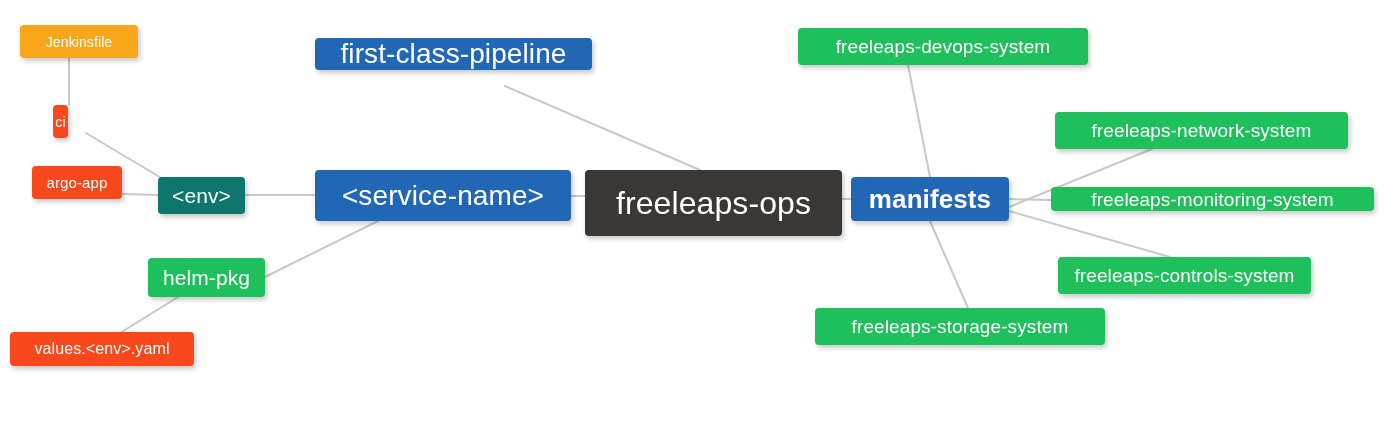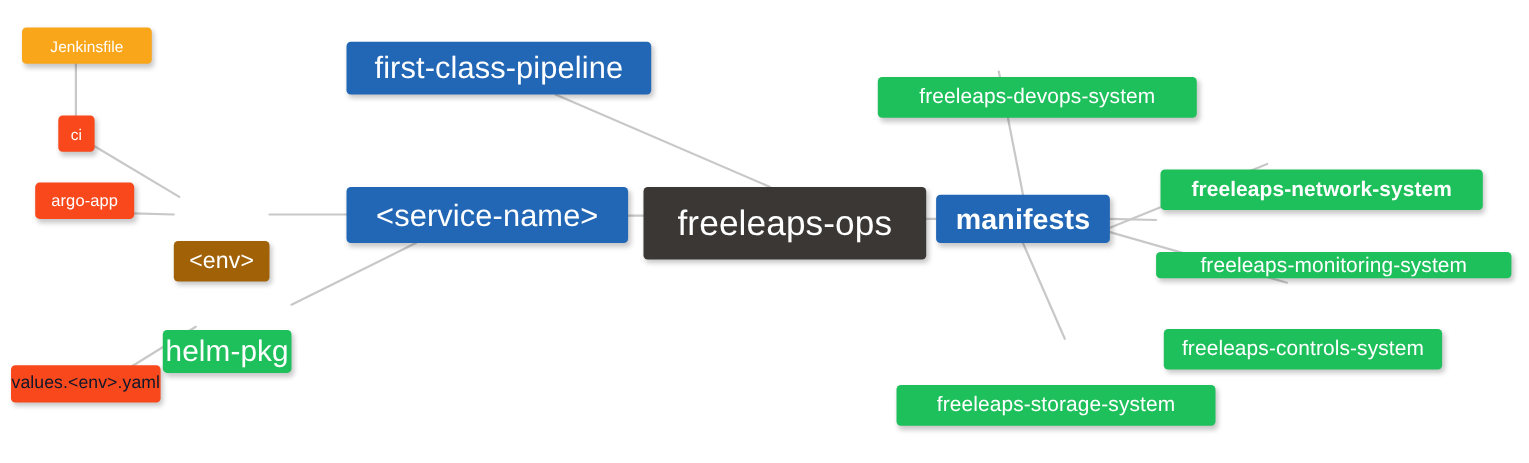--- a/index.html
+++ b/index.html
@@ -33,21 +33,21 @@
     border-radius: 4px;
     white-space: nowrap;
     box-shadow: 2px 3px 5px rgba(0,0,0,0.22);
     line-height: 1;
     letter-spacing: 0.1px;
     cursor: pointer;
     user-select: none;
   }
   .lvl-root  { background: #3b3734; }
   .lvl-blue  { background: #2267b5; }
-  .lvl-green { background: #1ec05b; margin-top: 42px; }
+  .lvl-green { background: #1ec05b; }
   .lvl-red   { background: #f9481b; }
   .lvl-orange{ background: #faa61b; }
 </style>
 </head>
 <body>
 
 <div id="canvas">
   <svg id="edges" viewBox="0 0 1390 421">
       <line x1="69" y1="58" x2="69" y2="105" stroke="#c8c8c8" stroke-width="2" stroke-linecap="round"></line>
       <line x1="86" y1="133" x2="163" y2="179" stroke="#c8c8c8" stroke-width="2" stroke-linecap="round"></line>
@@ -61,51 +61,51 @@
       <line x1="930" y1="177" x2="908" y2="65" stroke="#c8c8c8" stroke-width="2" stroke-linecap="round"></line>
       <line x1="1009" y1="207" x2="1152" y2="149" stroke="#c8c8c8" stroke-width="2" stroke-linecap="round"></line>
       <line x1="1009" y1="199" x2="1051" y2="200" stroke="#c8c8c8" stroke-width="2" stroke-linecap="round"></line>
       <line x1="1009" y1="211" x2="1170" y2="257" stroke="#c8c8c8" stroke-width="2" stroke-linecap="round"></line>
       <line x1="930" y1="221" x2="968" y2="308" stroke="#c8c8c8" stroke-width="2" stroke-linecap="round"></line>
     </svg>
   <div id="node-layer">
       <div class="node lvl-orange" style="left: 20px; top: 25px; width: 118px; height: 33px; font-size: 14px; background: rgb(250, 166, 27); color: rgb(255, 255, 255);">
         <span>Jenkinsfile</span>
       </div>
-      <div class="node lvl-red" style="left: 53px; top: 105px; width: 33px; height: 33px; font-size: 14px; background: rgb(249, 72, 27); color: rgb(255, 255, 255);">
+      <div class="node lvl-red" style="left: 53px; top: 105px; width: 15px; height: 33px; font-size: 14px; background: rgb(249, 72, 27); color: rgb(255, 255, 255);">
         <span>ci</span>
       </div>
       <div class="node lvl-red" style="left: 32px; top: 166px; width: 90px; height: 33px; font-size: 15px; background: rgb(249, 72, 27); color: rgb(255, 255, 255);">
         <span>argo-app</span>
       </div>
-      <div class="node lvl-red" style="left: 10px; top: 332px; width: 136px; height: 34px; font-size: 16px; background: rgb(249, 72, 27); color: #0f172a;">
+      <div class="node lvl-red" style="left: 10px; top: 332px; width: 184px; height: 34px; font-size: 16px; background: rgb(249, 72, 27); color: #ffffff;">
         <span>values.&lt;env&gt;.yaml</span>
       </div>
-      <div class="node lvl-green" style="left: 158px; top: 177px; width: 87px; height: 37px; font-size: 21px; background: #a16207; color: rgb(255, 255, 255);">
+      <div class="node lvl-green" style="left: 158px; top: 177px; width: 87px; height: 37px; font-size: 21px; background: #0f766e; color: rgb(255, 255, 255);">
         <span>&lt;env&gt;</span>
       </div>
-      <div class="node lvl-green" style="left: 148px; top: 258px; width: 117px; height: 39px; font-size: 27px; background: rgb(30, 192, 91); color: rgb(255, 255, 255);">
+      <div class="node lvl-green" style="left: 148px; top: 258px; width: 117px; height: 39px; font-size: 21px; background: rgb(30, 192, 91); color: rgb(255, 255, 255);">
         <span>helm-pkg</span>
       </div>
-      <div class="node lvl-blue" style="left: 315px; top: 38px; width: 277px; height: 48px; font-size: 28px; background: rgb(34, 103, 181); color: rgb(255, 255, 255);">
+      <div class="node lvl-blue" style="left: 315px; top: 38px; width: 277px; height: 32px; font-size: 28px; background: rgb(34, 103, 181); color: rgb(255, 255, 255);">
         <span>first-class-pipeline</span>
       </div>
       <div class="node lvl-blue" style="left: 315px; top: 170px; width: 256px; height: 51px; font-size: 28px; background: rgb(34, 103, 181); color: rgb(255, 255, 255);">
         <span>&lt;service-name&gt;</span>
       </div>
       <div class="node lvl-root" style="left: 585px; top: 170px; width: 257px; height: 66px; font-size: 32px; background: rgb(59, 55, 52); color: rgb(255, 255, 255);">
         <span>freeleaps-ops</span>
       </div>
       <div class="node lvl-blue" style="left: 851px; top: 177px; width: 158px; height: 44px; font-size: 26px; background: rgb(34, 103, 181); color: rgb(255, 255, 255); font-weight: bold;">
         <span>manifests</span>
       </div>
       <div class="node lvl-green" style="left: 798px; top: 28px; width: 290px; height: 37px; font-size: 19px; background: rgb(30, 192, 91); color: rgb(255, 255, 255);">
         <span>freeleaps-devops-system</span>
       </div>
-      <div class="node lvl-green" style="left: 1055px; top: 112px; width: 293px; height: 37px; font-size: 19px; background: rgb(30, 192, 91); color: rgb(255, 255, 255); font-weight: bold;">
+      <div class="node lvl-green" style="left: 1055px; top: 112px; width: 293px; height: 37px; font-size: 19px; background: rgb(30, 192, 91); color: rgb(255, 255, 255);">
         <span>freeleaps-network-system</span>
       </div>
       <div class="node lvl-green" style="left: 1051px; top: 187px; width: 323px; height: 24px; font-size: 19px; background: rgb(30, 192, 91); color: rgb(255, 255, 255);">
         <span>freeleaps-monitoring-system</span>
       </div>
       <div class="node lvl-green" style="left: 1058px; top: 257px; width: 253px; height: 37px; font-size: 19px; background: rgb(30, 192, 91); color: rgb(255, 255, 255);">
         <span>freeleaps-controls-system</span>
       </div>
       <div class="node lvl-green" style="left: 815px; top: 308px; width: 290px; height: 37px; font-size: 19px; background: rgb(30, 192, 91); color: rgb(255, 255, 255);">
         <span>freeleaps-storage-system</span>

